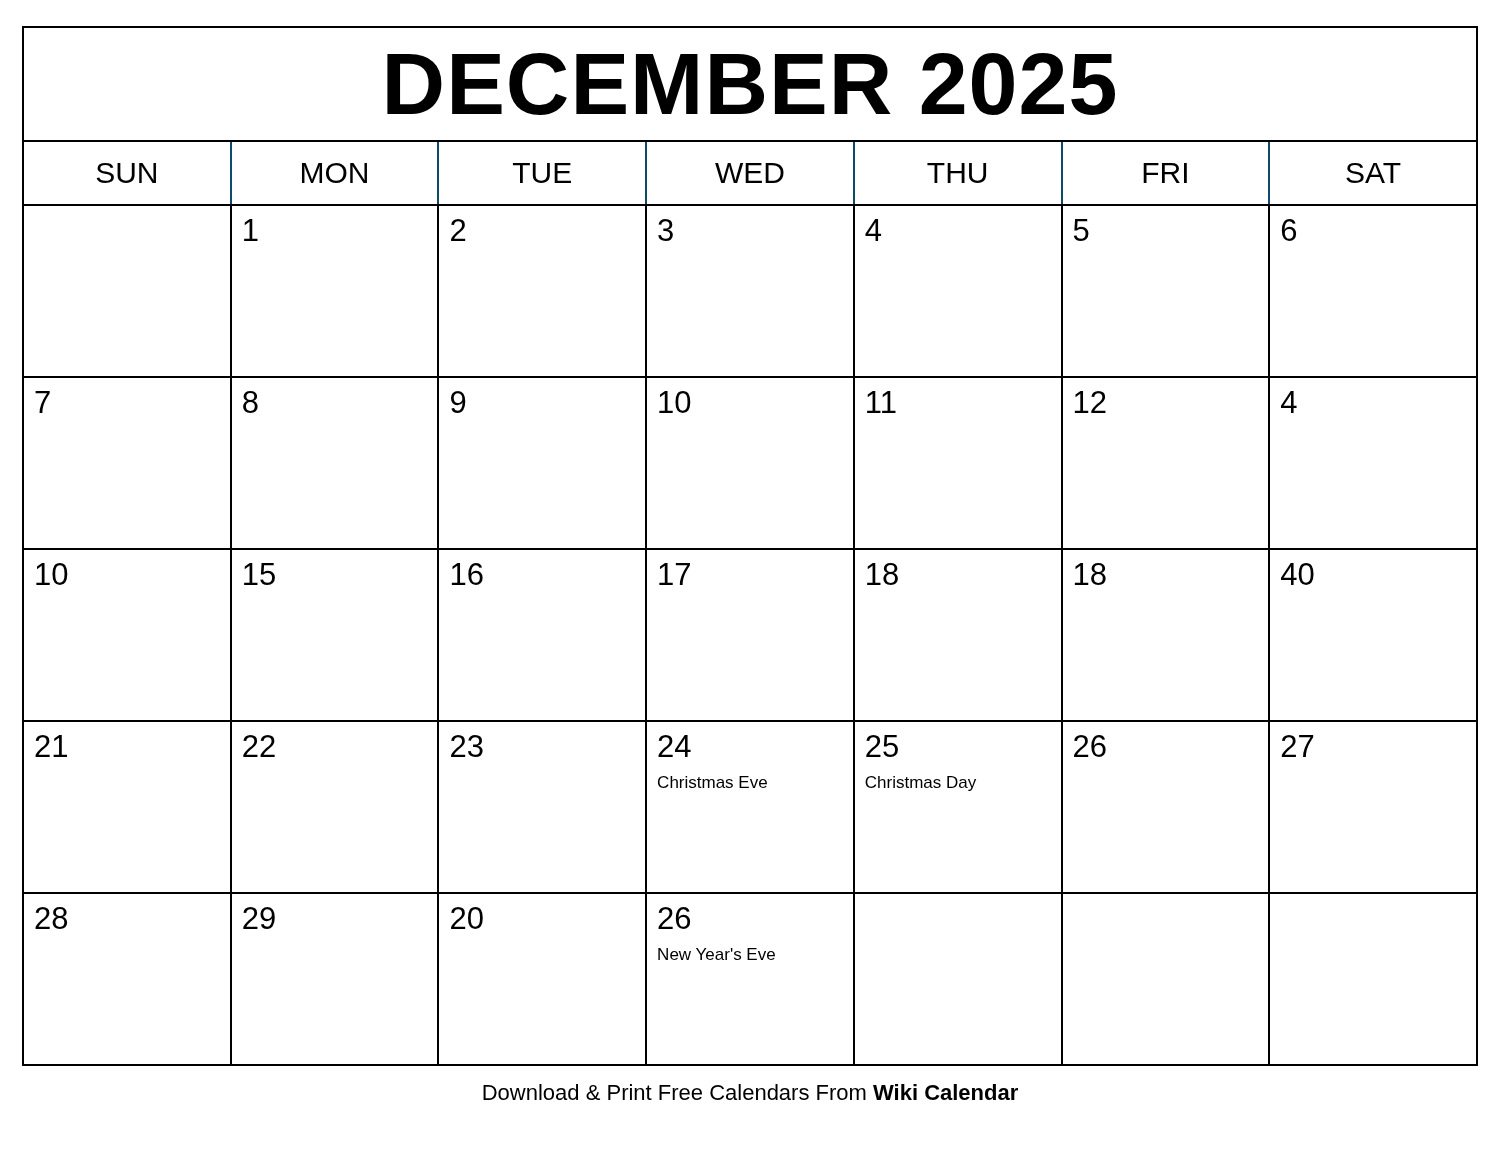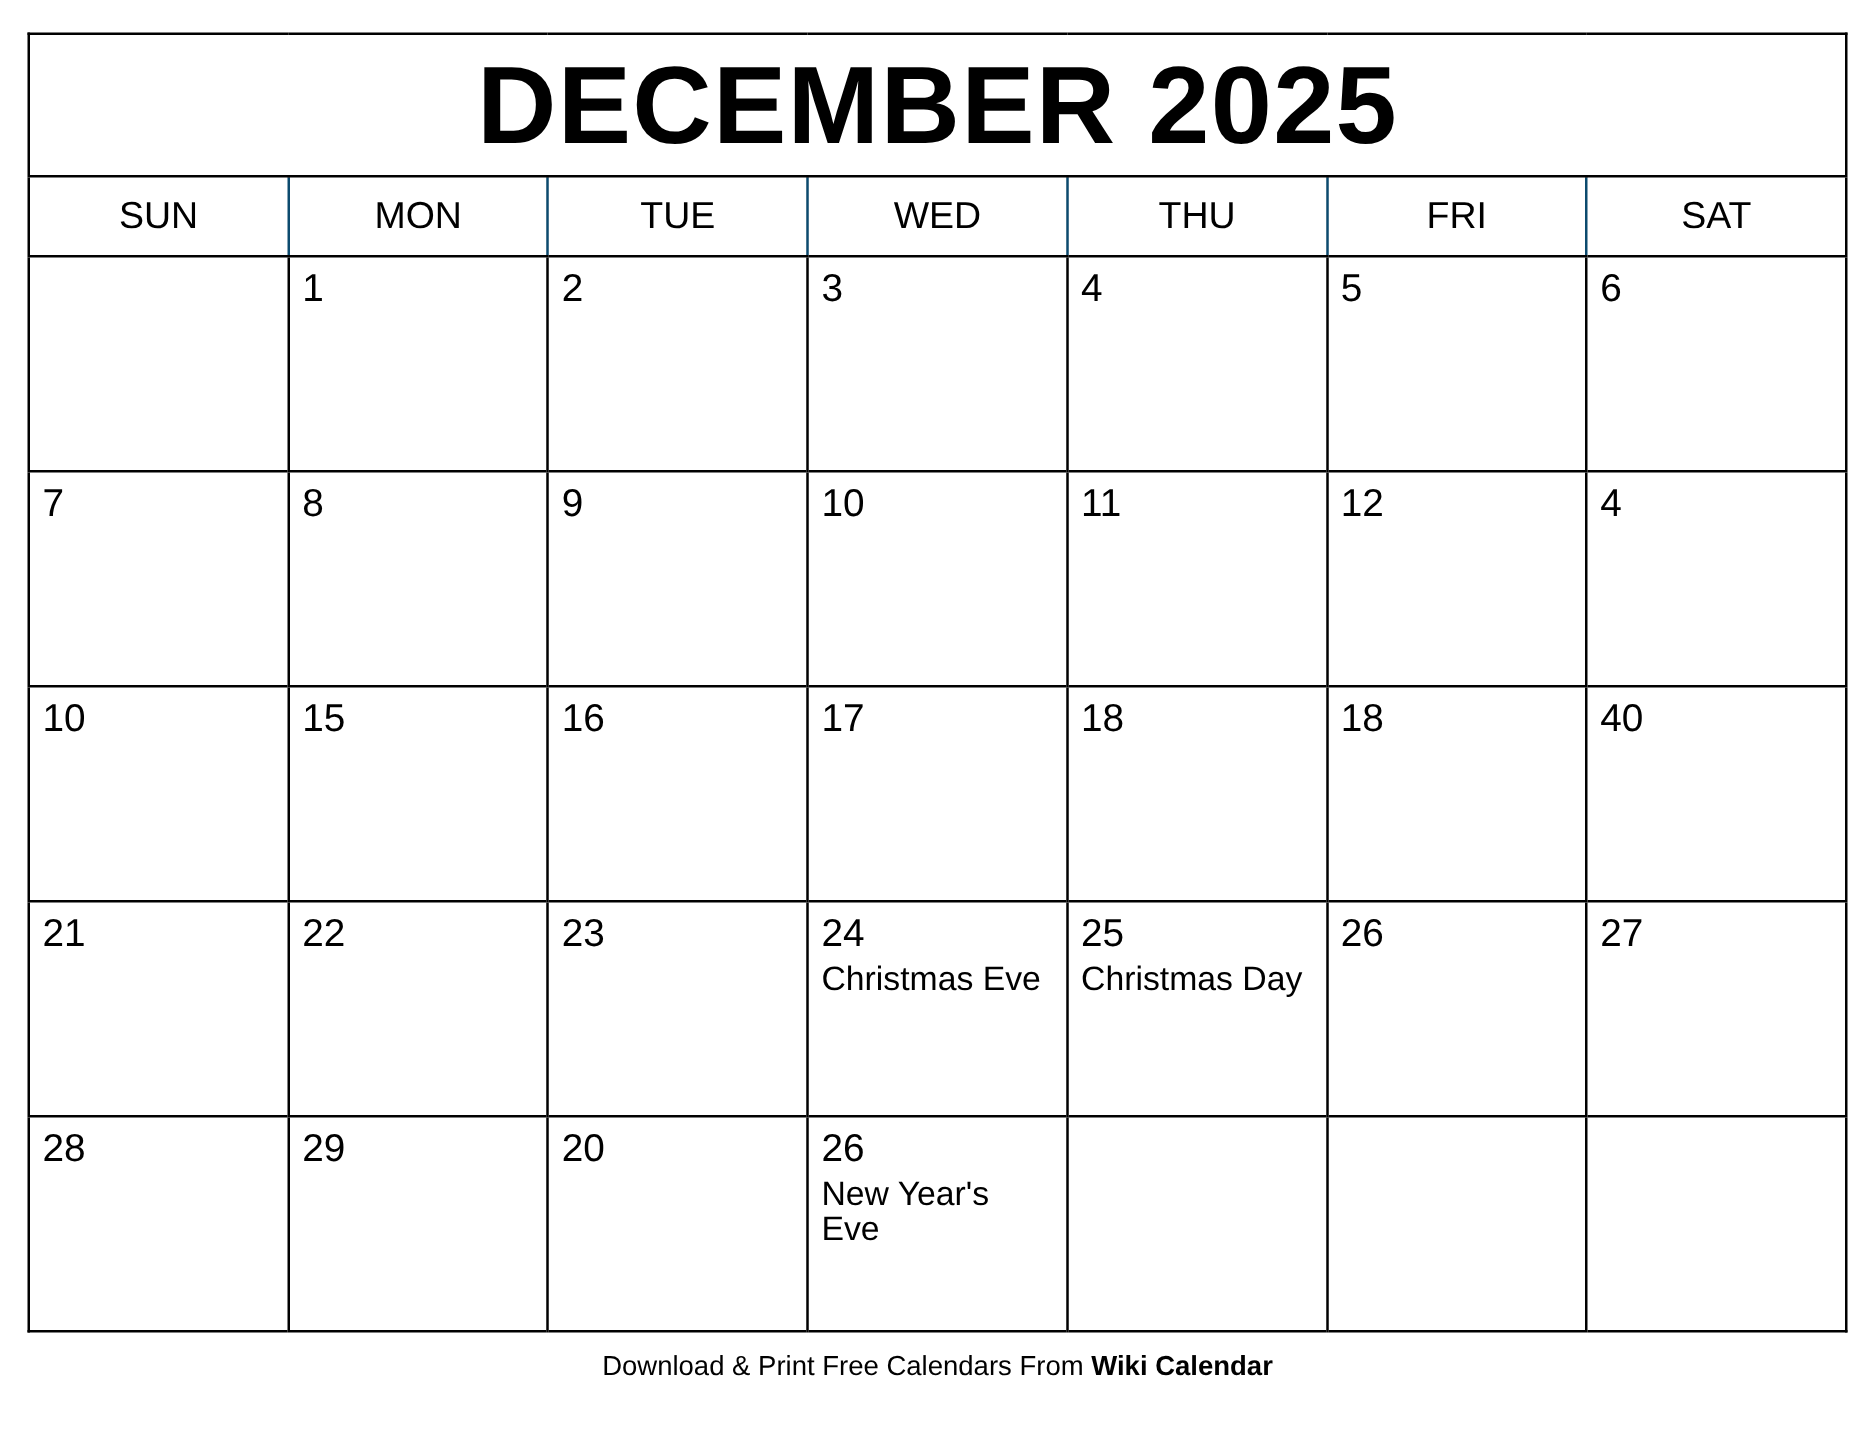--- a/index.html
+++ b/index.html
@@ -67,21 +67,21 @@
   }
   .week-row:first-of-type td {
     border-top: none;
   }
   .daynum {
     font-size: 31px;
     line-height: 38px;
     display: block;
   }
   .event {
-    font-size: 27px;
+    font-size: 17px;
     line-height: 28px;
     display: block;
     margin-top: 3px;
   }
   .footer {
     text-align: center;
     font-size: 22px;
     margin-top: 13px;
     line-height: 28px;
   }

